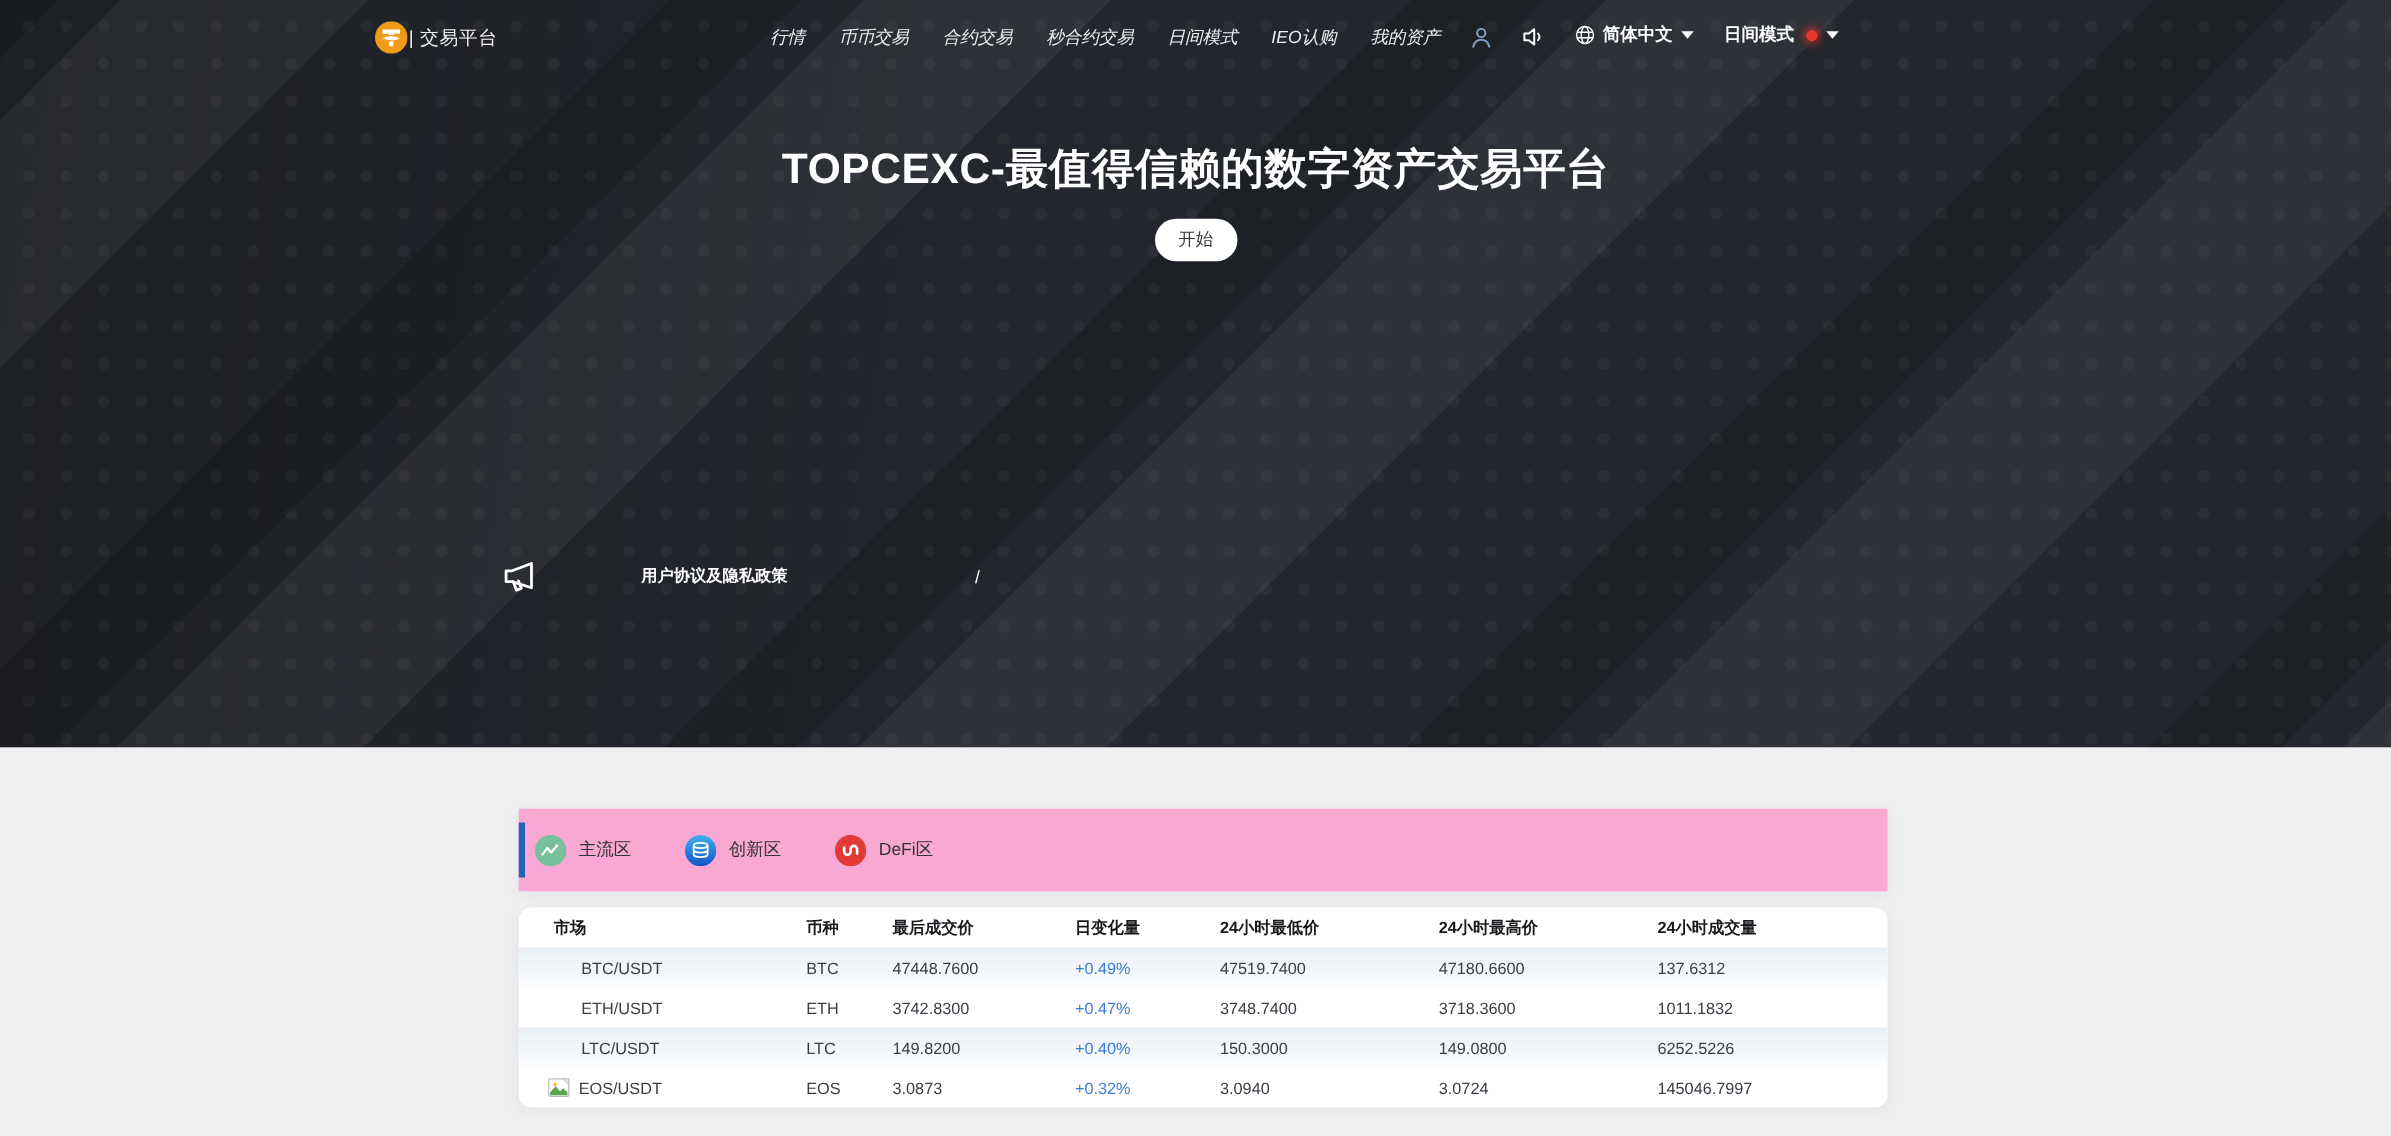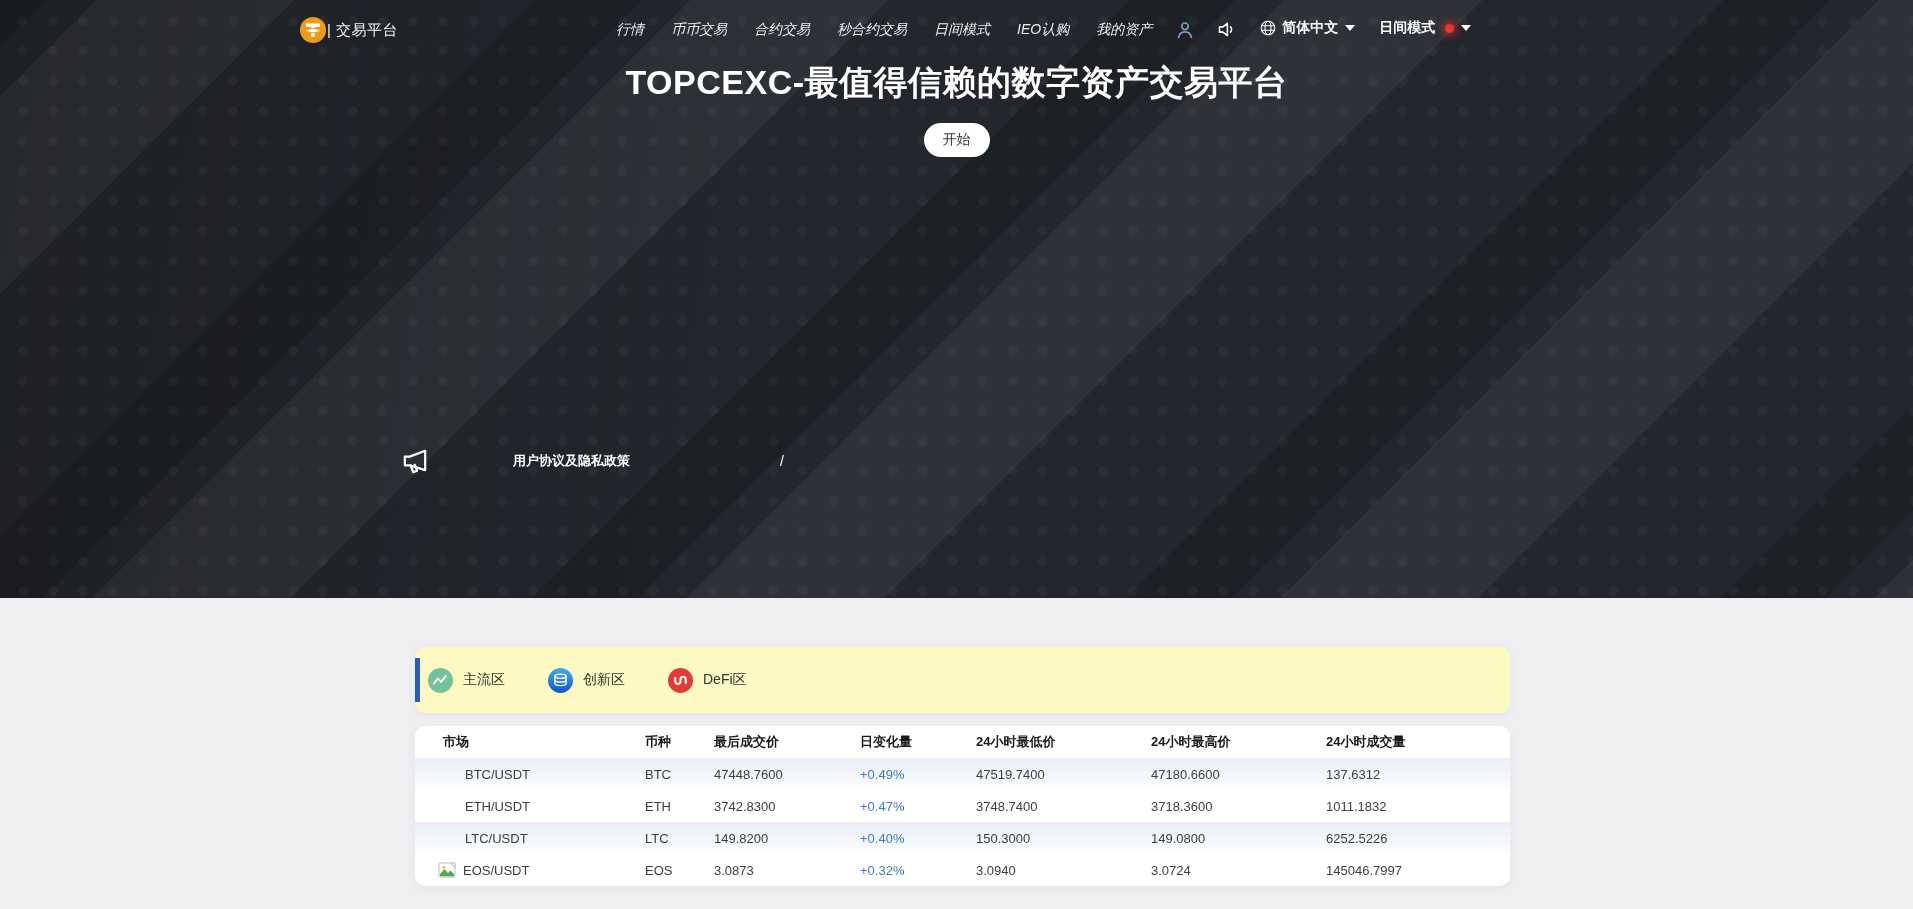--- a/index.html
+++ b/index.html
@@ -34,36 +34,36 @@
   .speaker { margin-left:20px; }
   .lang { margin-left:22px; color:#fff; font-size:14px; font-weight:700; }
   .lang span { margin-left:5px; }
   .mode { margin-left:24px; color:#fff; font-size:14px; font-weight:700; }
   .caret { width:0; height:0; border-left:5px solid transparent; border-right:5px solid transparent;
            border-top:6px solid #fff; margin-left:7px; }
   .mode-dot { width:9px; height:9px; border-radius:50%; margin-left:10px;
               background:var(--mode_dot,#e8372c); box-shadow:0 0 8px 2px rgba(235,50,40,.75); }
 
   
-  .hero-inner { text-align:center; }
+  .hero-inner { text-align:center; margin-top:52px; }
   .hero-title { color:#fff; font-size:34px; font-weight:700; letter-spacing:.5px; }
   .hero-sub { color:#f0f1f3; font-size:20px; margin-top:15px; font-weight:400; }
   .cta { margin-top:17px; display:inline-block; background:#fff; color:#3a3a3a; font-size:14px;
          border:none; border-radius:17px; padding:8px 19px; cursor:pointer; }
 
   
   .announce { position:absolute; left:400px; top:445px; display:flex; align-items:center; }
   .announce-text { color:#fff; font-size:13px; font-weight:700; margin-left:82px; cursor:pointer; }
   .announce-sep { color:#fff; font-size:14px; margin-left:150px; }
 
   
   .market-section { position:relative; width:100%; height:311px; background:var(--section_bg,#efeff1); }
   .market-card { position:absolute; left:415px; top:49px; width:1095px; }
 
-  .tabs-bar { position:relative; height:66px; background:#fef9c3; border-radius:10px;
+  .tabs-bar { position:relative; height:66px; background:#f9a8d4; border-radius:0;
               box-shadow:0 2px 10px rgba(0,0,0,.05); display:flex; align-items:center; padding-left:13px; }
   .tabs-accent { position:absolute; left:0; top:11px; width:5px; height:44px; background:var(--accent_bar,#2b5fb3); }
   .tab { display:flex; align-items:center; margin-right:43px; cursor:pointer; }
   .tab-label { font-size:14px; color:#333; margin-left:10px; }
 
   .table-block { margin-top:13px; background:#fff; border-radius:10px; overflow:hidden;
                  box-shadow:0 2px 10px rgba(0,0,0,.05); }
   .trow { display:grid; grid-template-columns:230px 69px 146px 116px 175px 175px 1fr;
           align-items:center; height:32px; font-size:13px; color:#3a3f45; }
   .trow.thead { font-weight:700; color:#17191c; }

